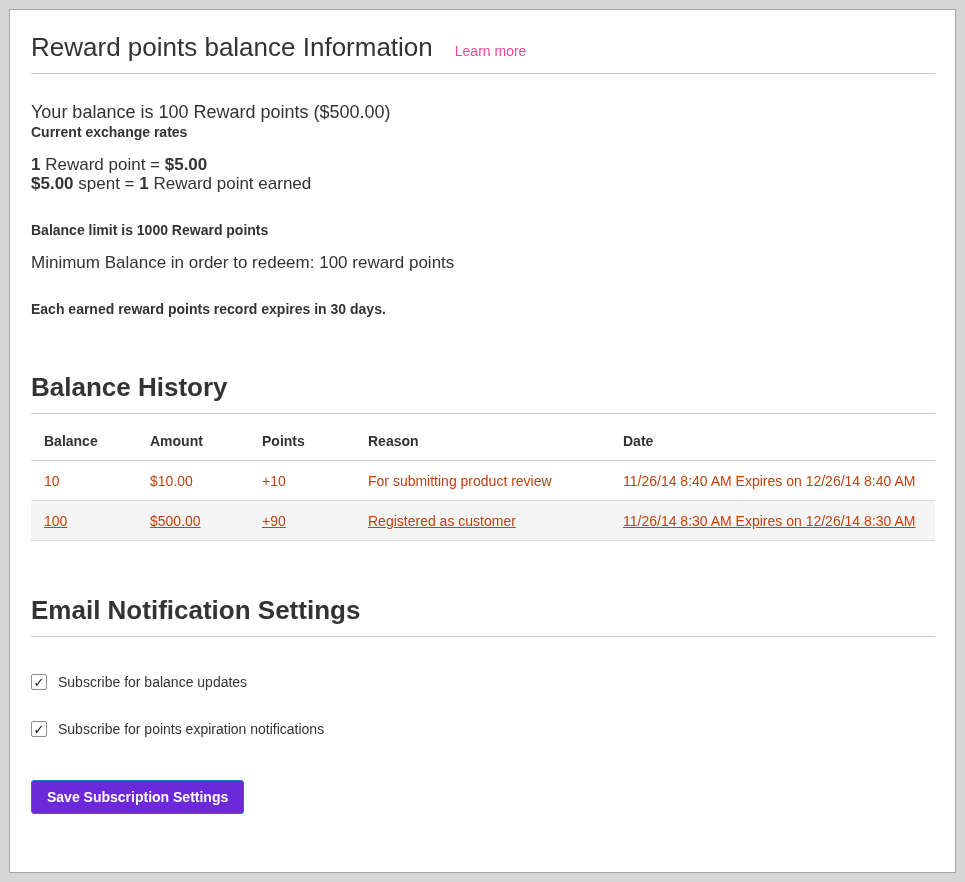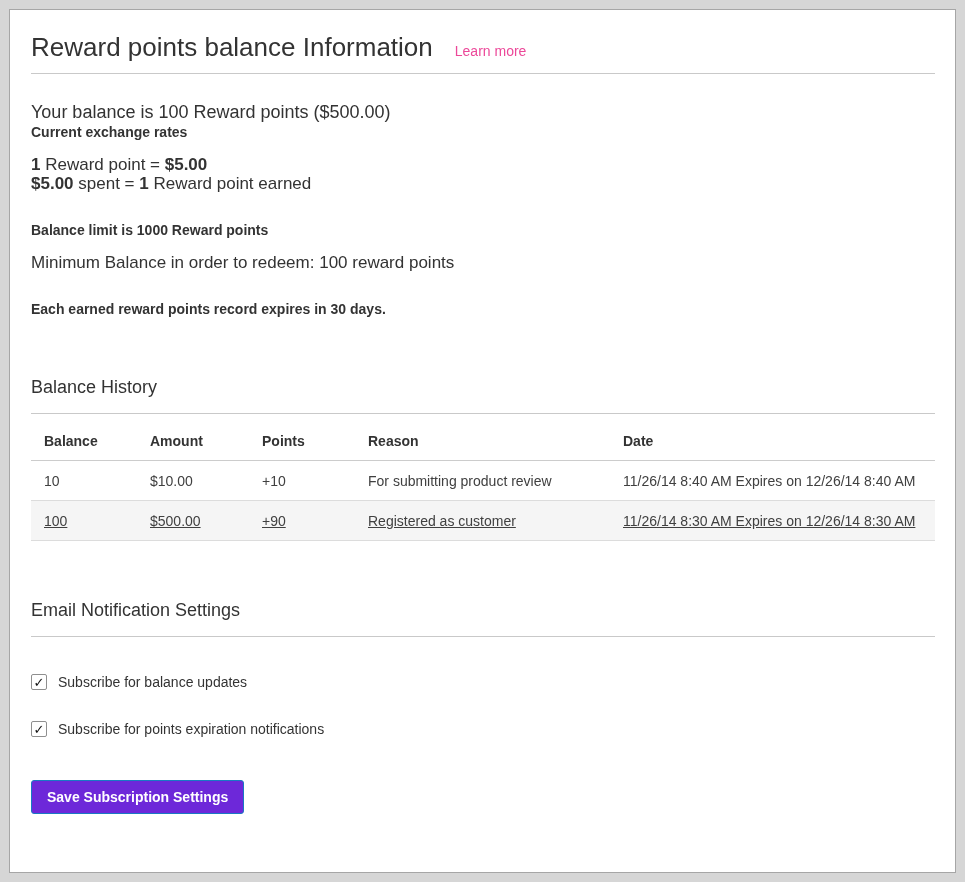--- a/index.html
+++ b/index.html
@@ -55,43 +55,43 @@
   }
   .text-line {
     font-size: 17px;
     line-height: 19px;
   }
   .b { font-weight: 700; }
   .mt-lg { }
   .mt-md { margin-top: 28px; }
   .mt-sm { margin-top: 14px; }
   .section-title {
-    font-size: 18px;
-    font-weight: 400;
+    font-size: 26px;
+    font-weight: 700;
     line-height: 30px;
     margin-top: 54px;
   }
   table.history {
     width: 100%;
     border-collapse: collapse;
     font-size: 14px;
     table-layout: fixed;
     margin-top: 7px;
   }
   table.history th {
     text-align: left;
     font-weight: 700;
     color: #333;
     padding: 12px 10px 11px 13px;
     border-bottom: 1px solid #cccccc;
   }
   table.history td {
     padding: 12px 10px 11px 13px;
     border-bottom: 1px solid #dcdcdc;
-    color: #404040;
+    color: #c2410c;
   }
   tr.alt td { background: #f5f5f5; text-decoration: underline; }
   col.c-balance { width: 106px; }
   col.c-amount  { width: 112px; }
   col.c-points  { width: 106px; }
   col.c-reason  { width: 255px; }
   .checkbox-row {
     display: flex;
     align-items: center;
     gap: 11px;

